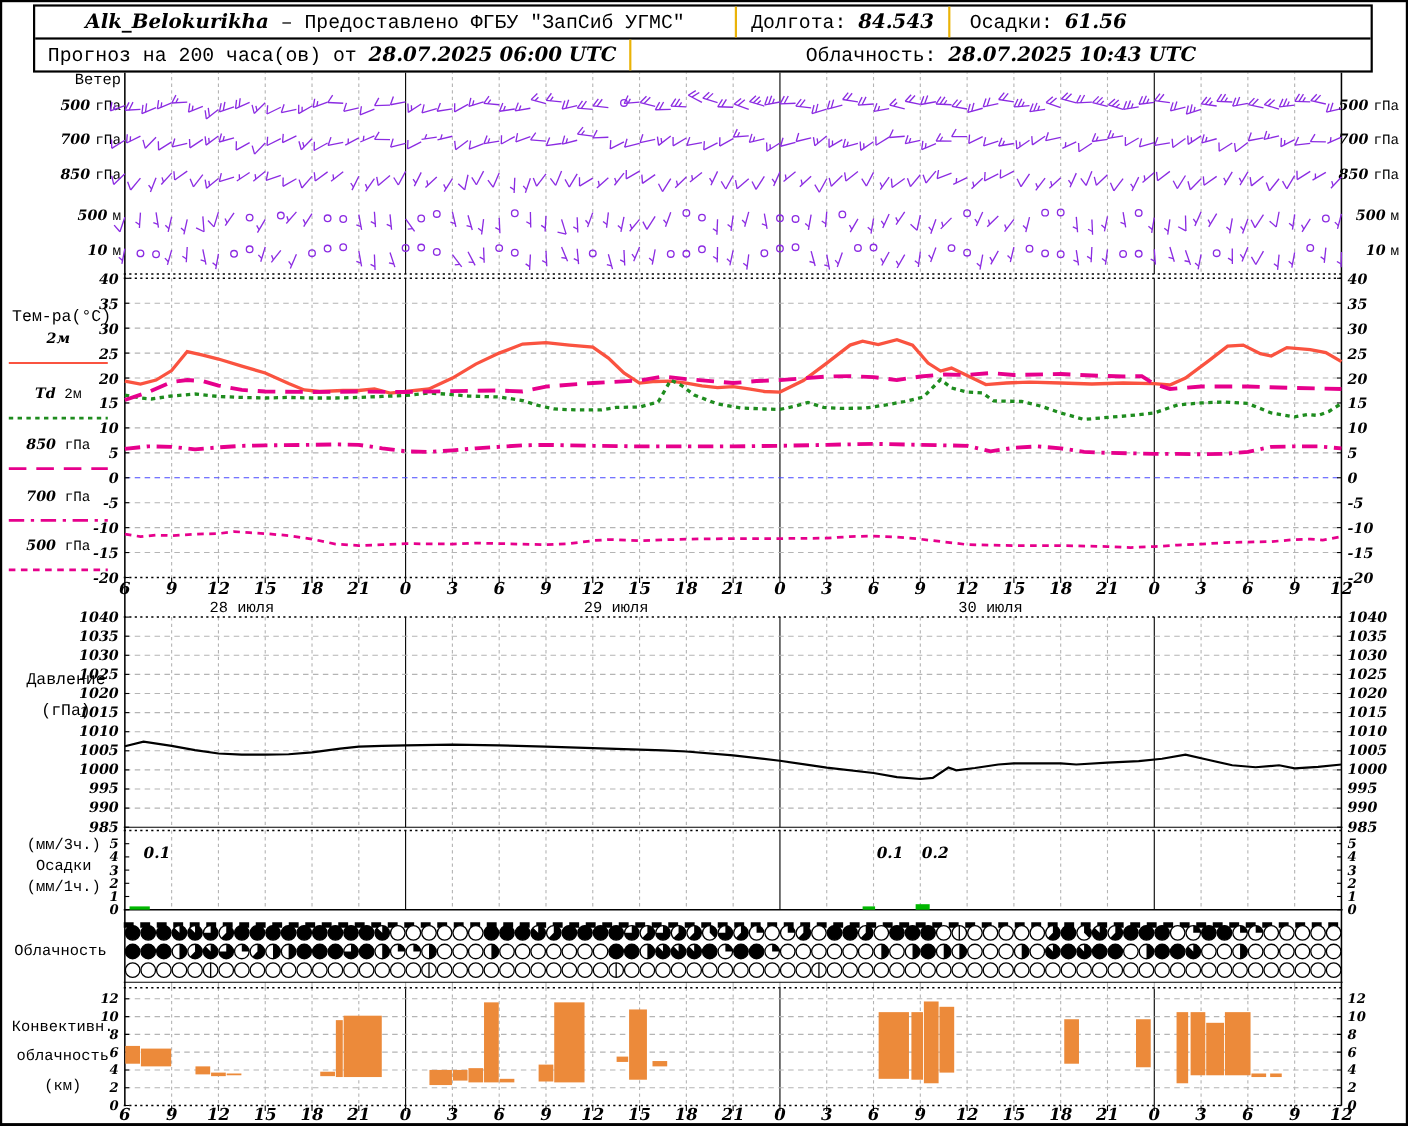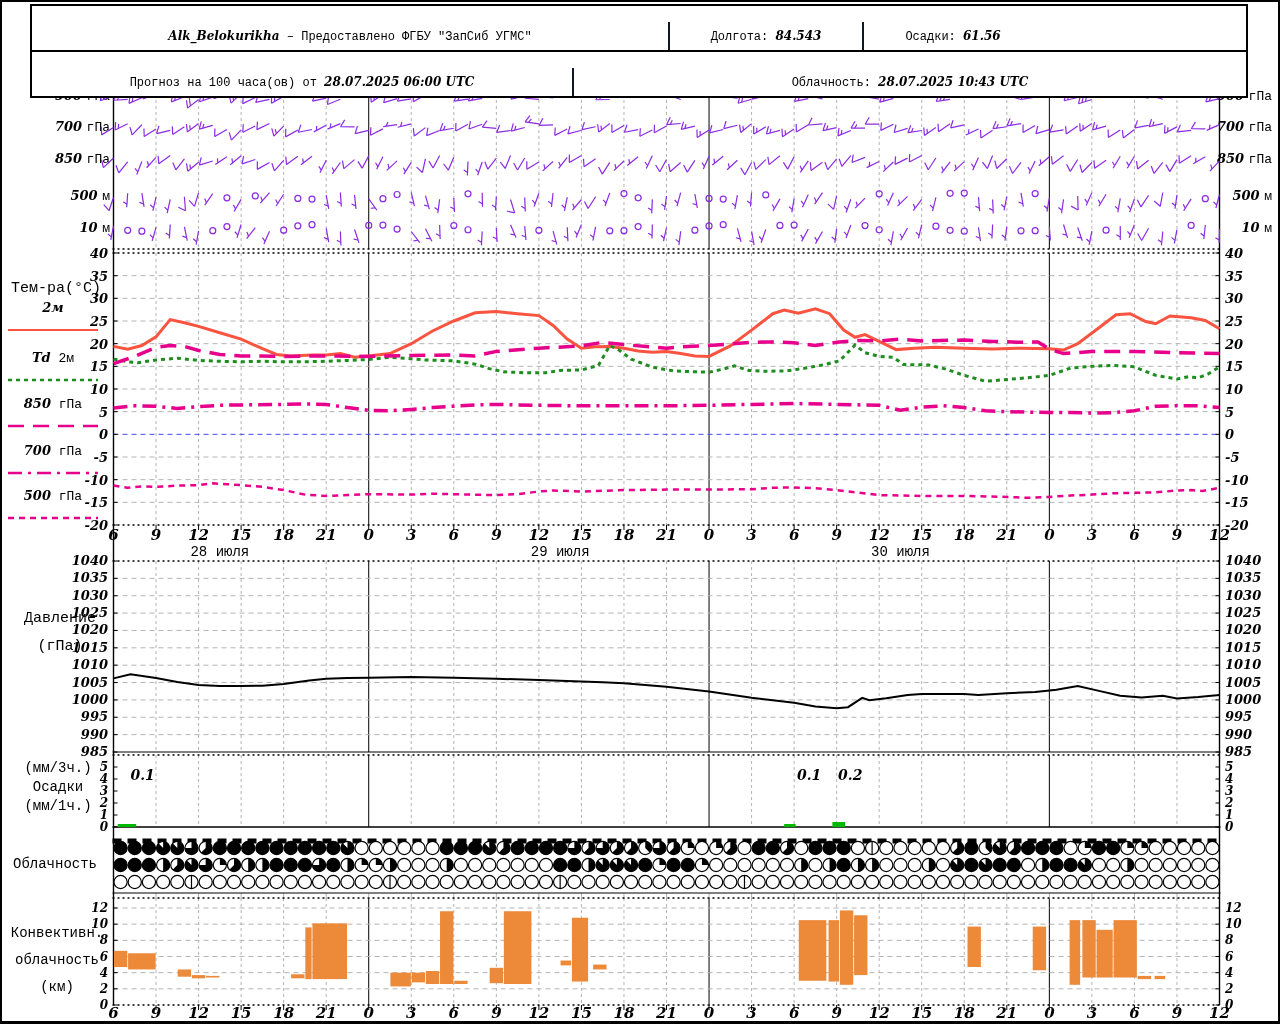--- a/index.html
+++ b/index.html
@@ -1,43 +1,43 @@
 <!DOCTYPE html>
 <html><head>
 <meta charset="utf-8">
 <style>
   html,body{margin:0;padding:0;background:#fff;}
   .page{position:relative;width:1280px;height:1024px;background:#fff;overflow:hidden;
         font-family:"Liberation Mono",monospace;}
   .pageborder{position:absolute;left:0;top:0;width:1276px;height:1020px;border:2px solid #000;}
   .hdr{position:absolute;left:30px;top:4px;width:1214px;border:2px solid #000;background:#fff;z-index:5;}
-  .hrow{display:flex;height:28px;line-height:28px;font-size:12px;white-space:nowrap;margin-top:16px;}
+  .hrow{display:flex;height:28px;line-height:28px;font-size:18px;white-space:nowrap;}
   .hrow.r1{border-bottom:2px solid #000;}
   .hcell{text-align:center;overflow:hidden;}
-  .hcell+.hcell{border-left:2px solid #0f172a;}
+  .hcell+.hcell{border-left:2px solid #eab308;}
   .em{font-family:"DejaVu Serif",serif;font-style:italic;font-weight:bold;}
   .bm{font-family:"DejaVu Serif",serif;font-weight:bold;}
   svg text{user-select:none;}
   .num{font-family:"DejaVu Serif",serif;font-style:italic;font-weight:bold;}
   .lbl{font-family:"Liberation Mono",monospace;}
 </style>
 </head>
 <body>
 
 <div class="page">
   <div class="pageborder"></div>
 
   <div class="hdr">
     <div class="hrow r1">
       <div class="hcell" style="width:636px"><span class="em">Alk_Belokurikha</span><span> – Предоставлено ФГБУ "ЗапСиб УГМС"</span></div>
       <div class="hcell" style="width:192px"><span>Долгота: </span><span class="em">84.543</span></div>
       <div class="hcell" style="width:178px"><span>Осадки: </span><span class="em">61.56</span></div>
     </div>
     <div class="hrow">
-      <div class="hcell" style="width:540px"><span>Прогноз на 100 часа(ов) от </span><span class="em">28.07.2025 06:00 UTC</span></div>
+      <div class="hcell" style="width:540px"><span>Прогноз на 200 часа(ов) от </span><span class="em">28.07.2025 06:00 UTC</span></div>
       <div class="hcell" style="flex:1"><span>Облачность: </span><span class="em">28.07.2025 10:43 UTC</span></div>
     </div>
   </div>
 
   <svg id="chart" width="1280" height="1024" viewBox="0 0 1280 1024">
       <line x1="156.03846153846155" y1="64" x2="156.03846153846155" y2="249" stroke="#b4b4b4" stroke-width="1" stroke-dasharray="3 3"></line>
       <line x1="156.03846153846155" y1="253" x2="156.03846153846155" y2="525" stroke="#b4b4b4" stroke-width="1" stroke-dasharray="3 3"></line>
       <line x1="156.03846153846155" y1="561" x2="156.03846153846155" y2="752" stroke="#b4b4b4" stroke-width="1" stroke-dasharray="3 3"></line>
       <line x1="156.03846153846155" y1="755" x2="156.03846153846155" y2="827" stroke="#b4b4b4" stroke-width="1" stroke-dasharray="3 3"></line>
       <line x1="156.03846153846155" y1="898" x2="156.03846153846155" y2="1005" stroke="#b4b4b4" stroke-width="1" stroke-dasharray="3 3"></line>

